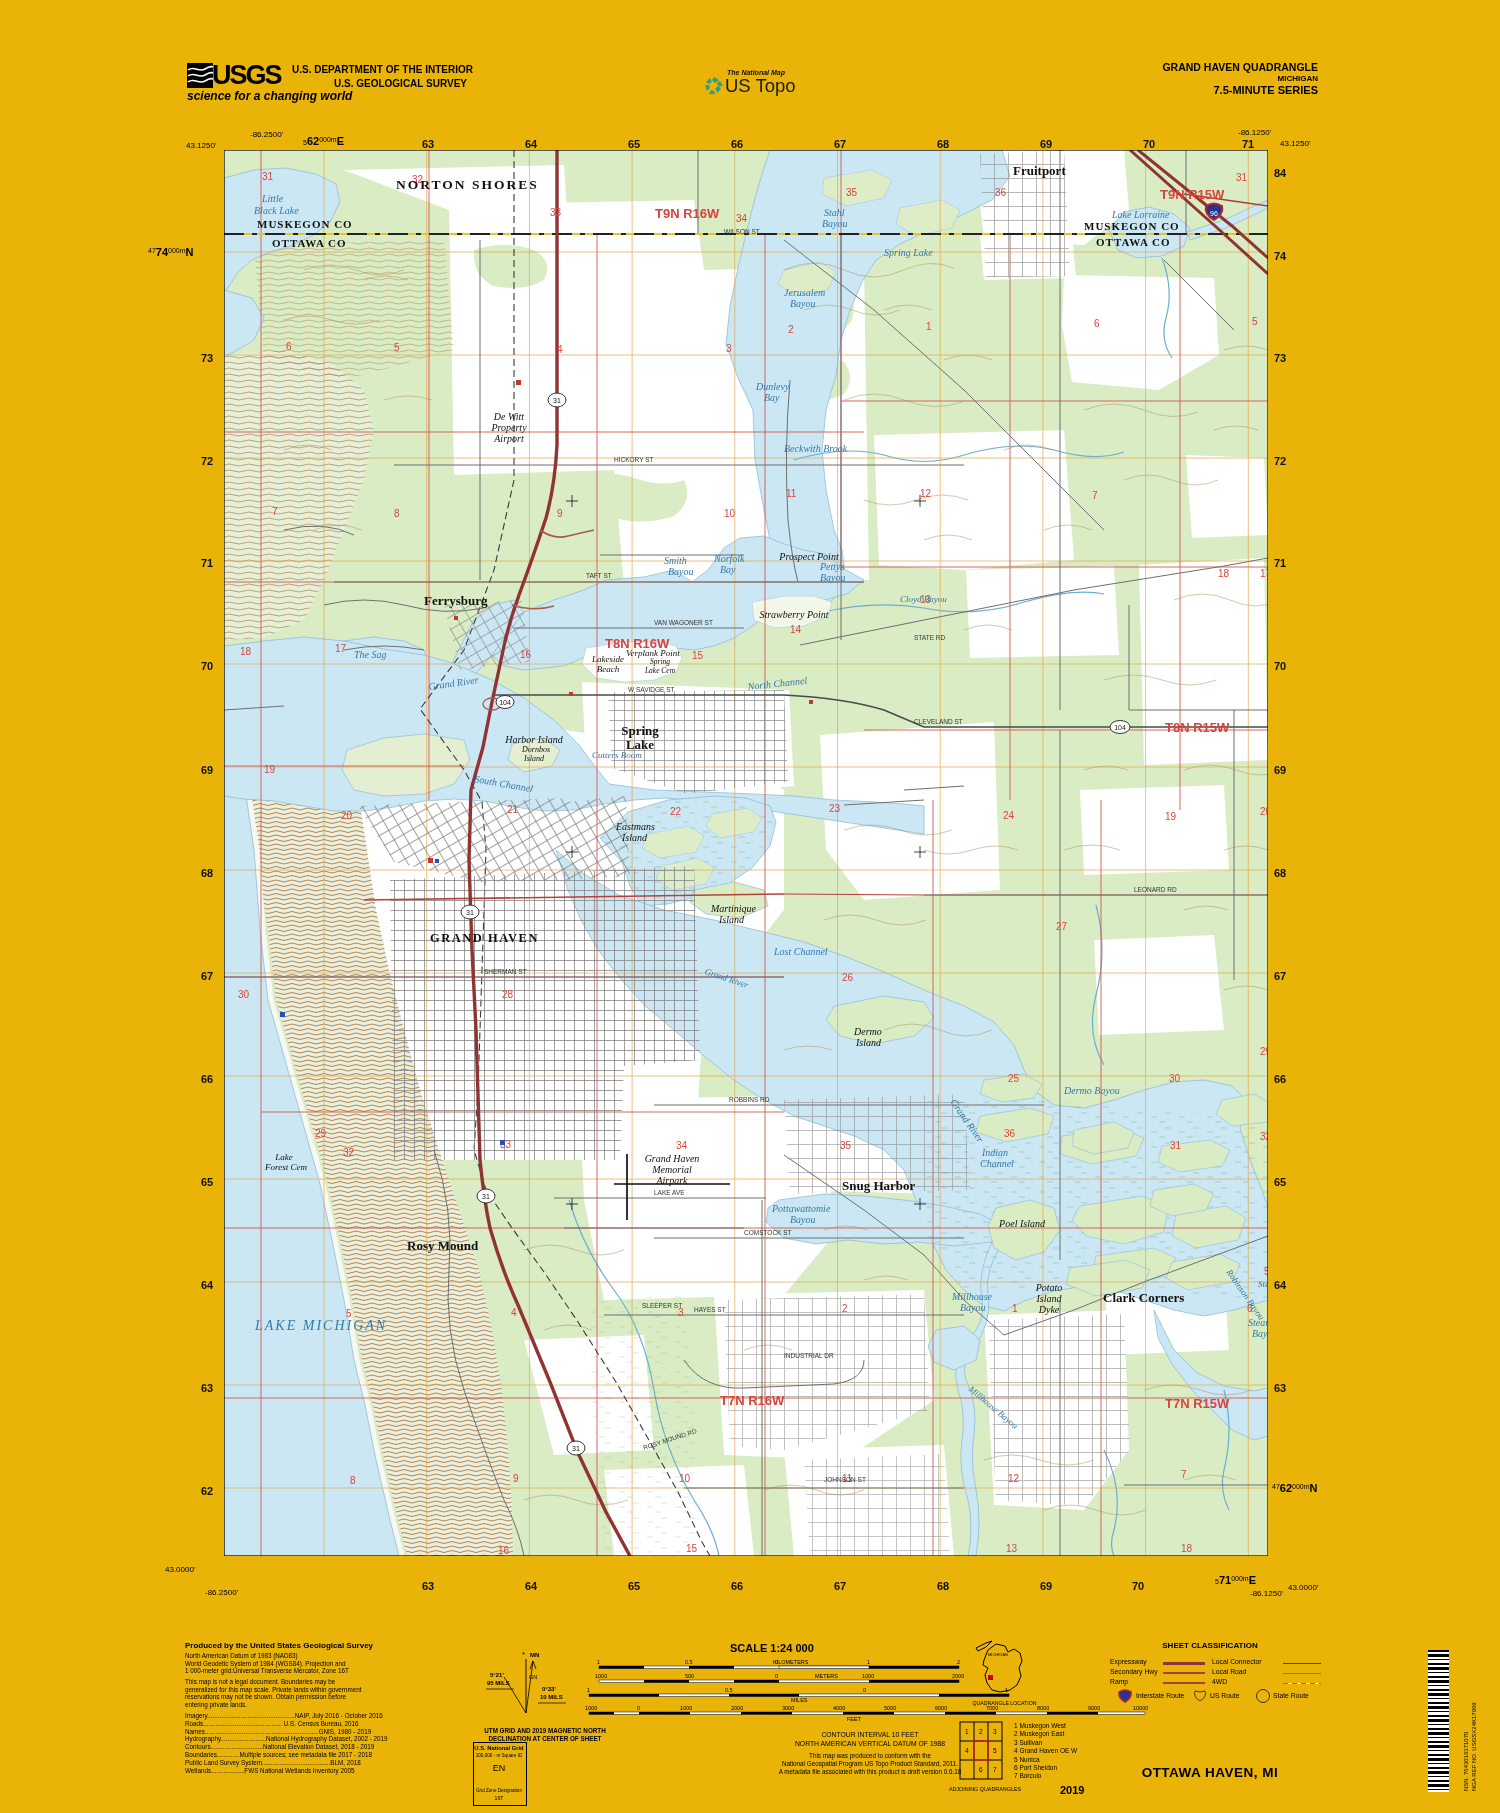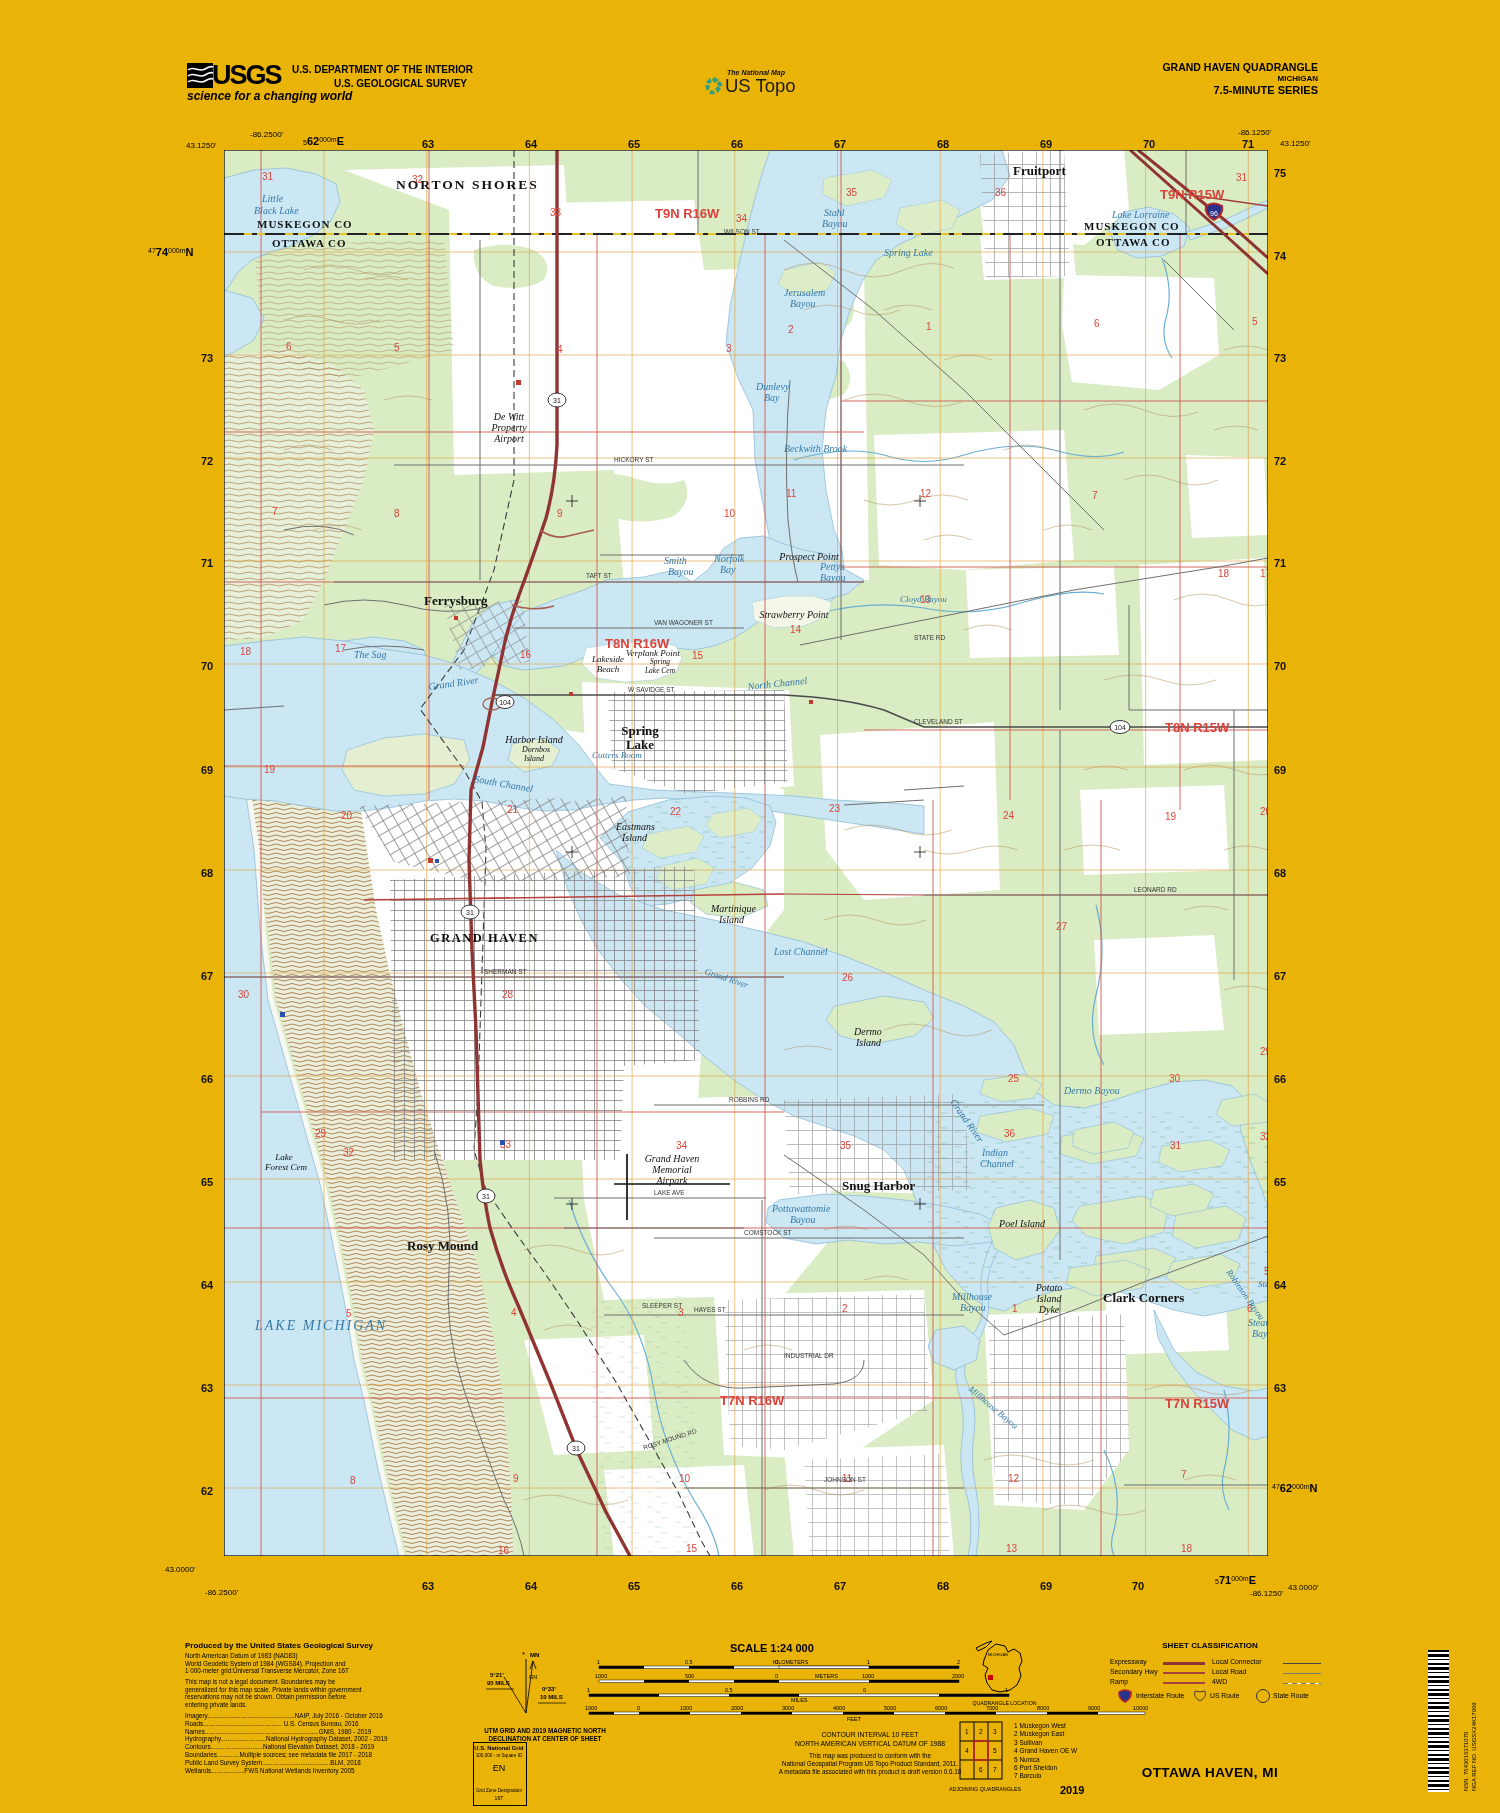--- a/index.html
+++ b/index.html
@@ -599,21 +599,21 @@
 <div class="a ctr" style="left:207px;top:656px;"><span class="enum">70</span></div>
 <div class="a ctr" style="left:207px;top:760px;"><span class="enum">69</span></div>
 <div class="a ctr" style="left:207px;top:863px;"><span class="enum">68</span></div>
 <div class="a ctr" style="left:207px;top:966px;"><span class="enum">67</span></div>
 <div class="a ctr" style="left:207px;top:1069px;"><span class="enum">66</span></div>
 <div class="a ctr" style="left:207px;top:1172px;"><span class="enum">65</span></div>
 <div class="a ctr" style="left:207px;top:1275px;"><span class="enum">64</span></div>
 <div class="a ctr" style="left:207px;top:1378px;"><span class="enum">63</span></div>
 <div class="a ctr" style="left:207px;top:1481px;"><span class="enum">62</span></div>
 
-<div class="a" style="left:1274px;top:163px;"><span class="enum">75</span></div>
+<div class="a" style="left:1274px;top:163px;"><span class="enum">84</span></div>
 <div class="a" style="left:1274px;top:246px;"><span class="enum">74</span></div>
 <div class="a" style="left:1274px;top:348px;"><span class="enum">73</span></div>
 <div class="a" style="left:1274px;top:451px;"><span class="enum">72</span></div>
 <div class="a" style="left:1274px;top:553px;"><span class="enum">71</span></div>
 <div class="a" style="left:1274px;top:656px;"><span class="enum">70</span></div>
 <div class="a" style="left:1274px;top:760px;"><span class="enum">69</span></div>
 <div class="a" style="left:1274px;top:863px;"><span class="enum">68</span></div>
 <div class="a" style="left:1274px;top:966px;"><span class="enum">67</span></div>
 <div class="a" style="left:1274px;top:1069px;"><span class="enum">66</span></div>
 <div class="a" style="left:1274px;top:1172px;"><span class="enum">65</span></div>

